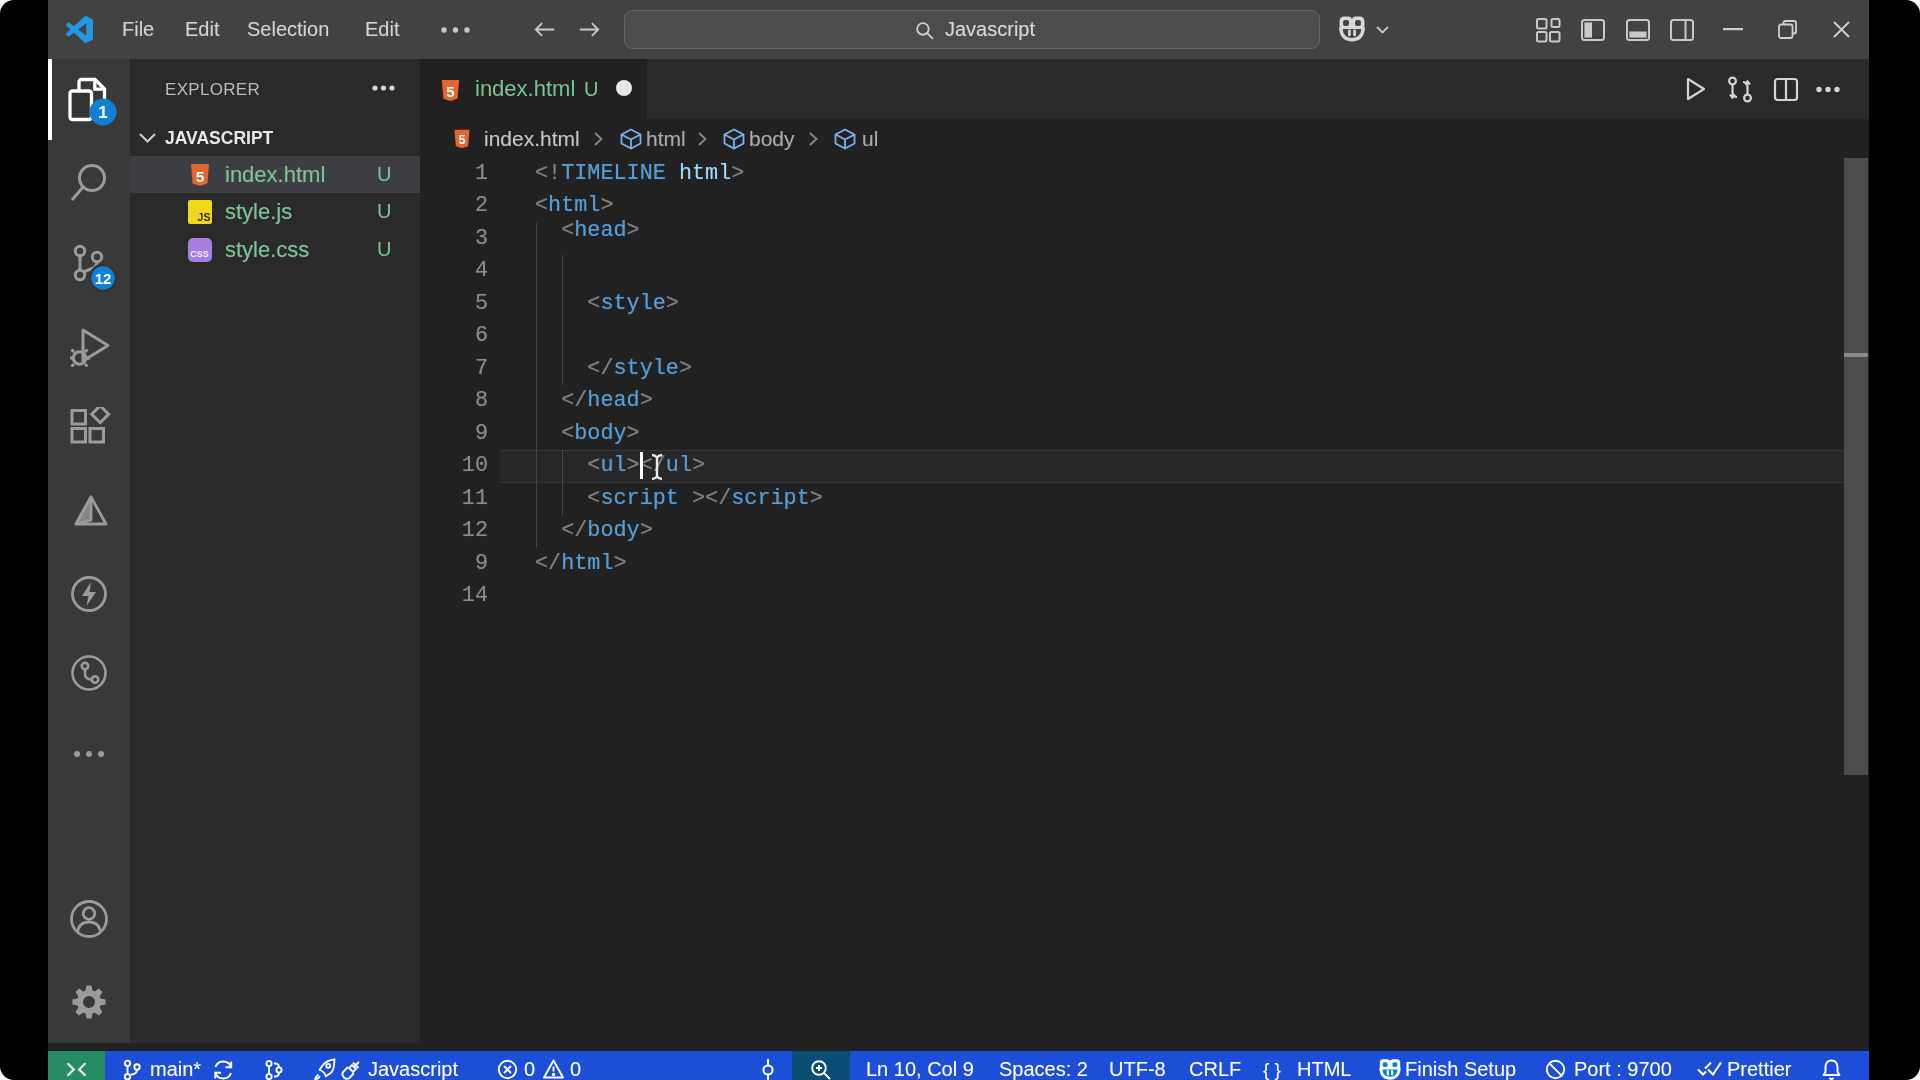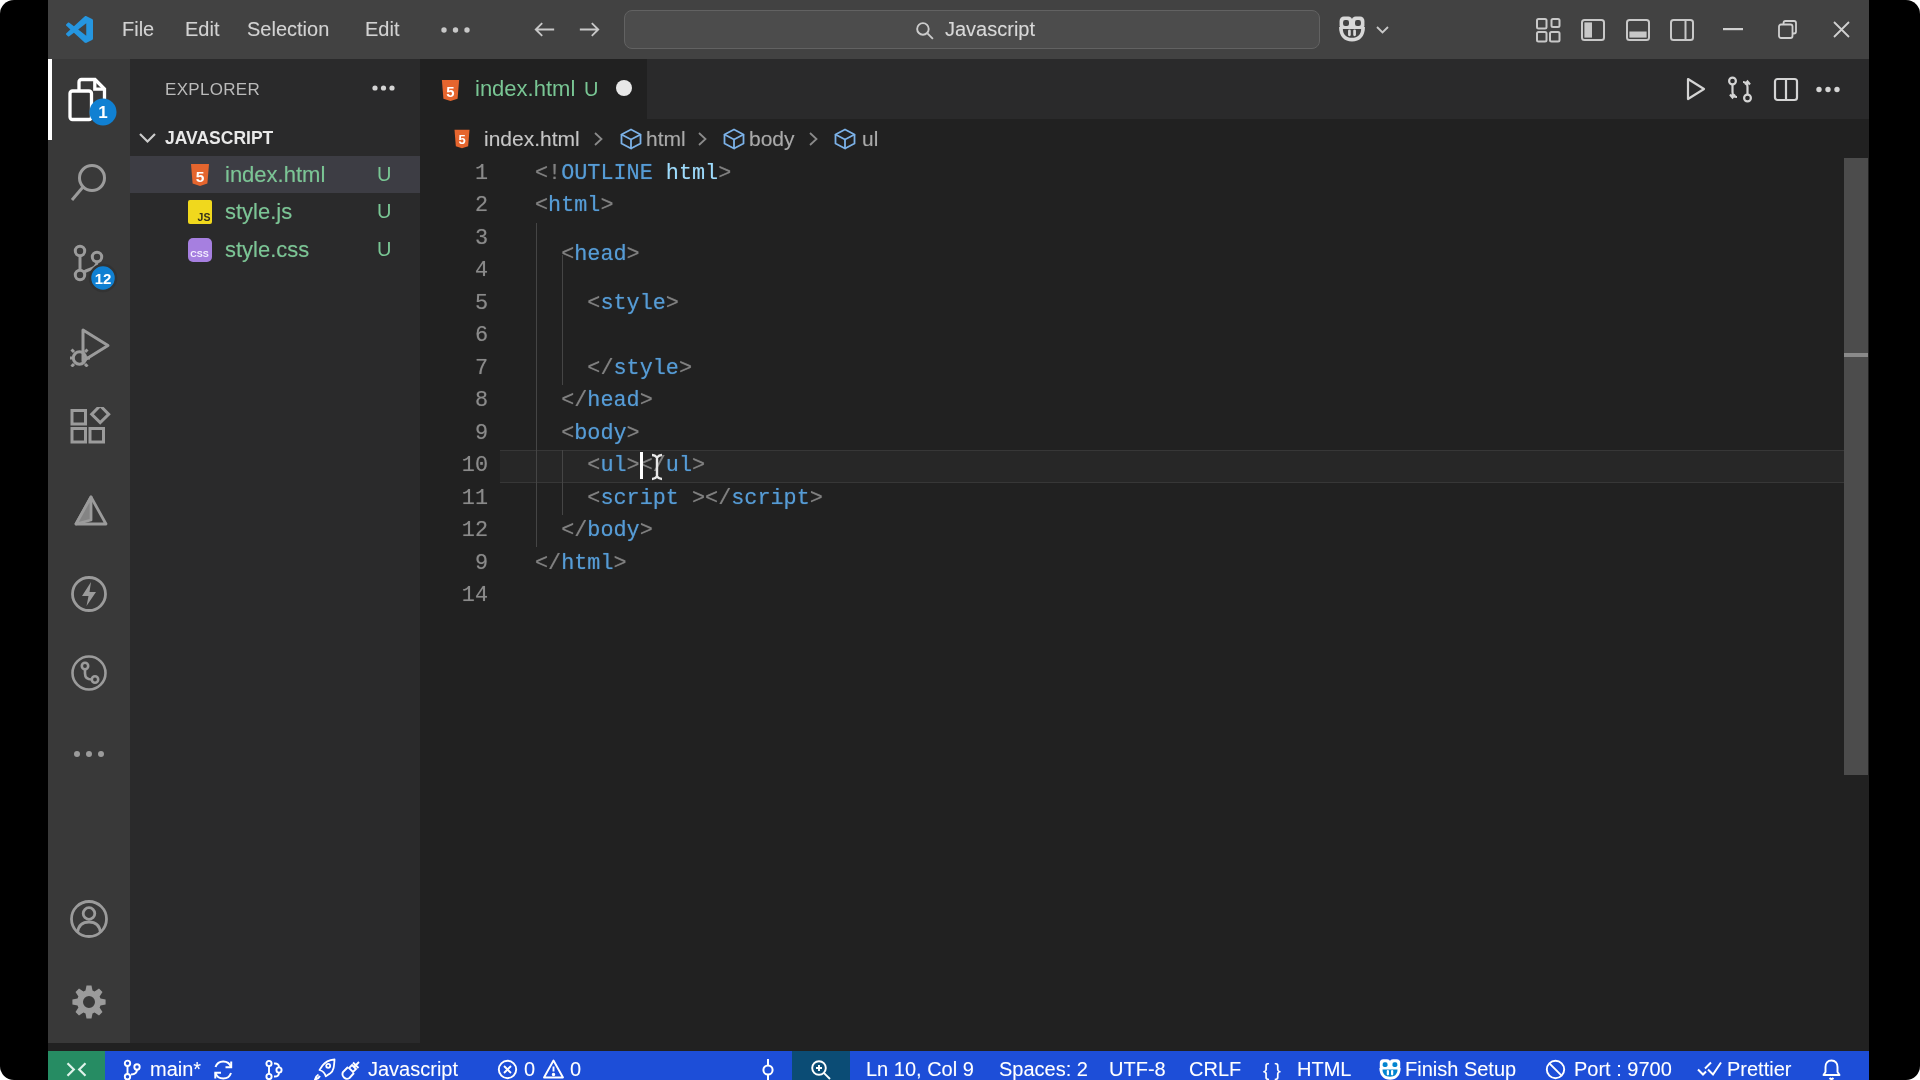--- a/index.html
+++ b/index.html
@@ -298,25 +298,25 @@
           <path d="M21.5 7.5 V16.5 L12 21.5"></path>
       </svg>
       <div class="bc" style="left:442px">ul</div>
     </div>
     <div id="code">
       <div class="abs" style="left:80px;top:292.1px;width:1344px;height:32.46px;background:#272727;border-top:1px solid #373737;border-bottom:1px solid #373737"></div>
       <div class="guide" style="left:116px;top:64.9px;height:324.6px"></div>
       <div class="guide" style="left:142px;top:97.4px;height:129.8px"></div>
       <div class="guide" style="left:142px;top:292.1px;height:64.9px"></div>
       <div class="ln" style="top:0px">1</div>
-        <div class="cl" style="top:0px"><span class="p">&lt;!</span><span class="t">OUTLINE</span><span class="w"> </span><span class="a">html</span><span class="p">&gt;</span></div>
+        <div class="cl" style="top:0px"><span class="p">&lt;!</span><span class="t">TIMELINE</span><span class="w"> </span><span class="a">html</span><span class="p">&gt;</span></div>
       <div class="ln" style="top:32.46px">2</div>
         <div class="cl" style="top:32.46px"><span class="p">&lt;</span><span class="t">html</span><span class="p">&gt;</span></div>
       <div class="ln" style="top:64.92px">3</div>
-        <div class="cl" style="top:81px">  <span class="p">&lt;</span><span class="t">head</span><span class="p">&gt;</span></div>
+        <div class="cl" style="top:57px">  <span class="p">&lt;</span><span class="t">head</span><span class="p">&gt;</span></div>
       <div class="ln" style="top:97.38px">4</div>
       <div class="ln" style="top:129.84px">5</div>
         <div class="cl" style="top:129.84px">    <span class="p">&lt;</span><span class="t">style</span><span class="p">&gt;</span></div>
       <div class="ln" style="top:162.3px">6</div>
       <div class="ln" style="top:194.76px">7</div>
         <div class="cl" style="top:194.76px">    <span class="p">&lt;/</span><span class="t">style</span><span class="p">&gt;</span></div>
       <div class="ln" style="top:227.22px">8</div>
         <div class="cl" style="top:227.22px">  <span class="p">&lt;/</span><span class="t">head</span><span class="p">&gt;</span></div>
       <div class="ln" style="top:259.68px">9</div>
         <div class="cl" style="top:259.68px">  <span class="p">&lt;</span><span class="t">body</span><span class="p">&gt;</span></div>

